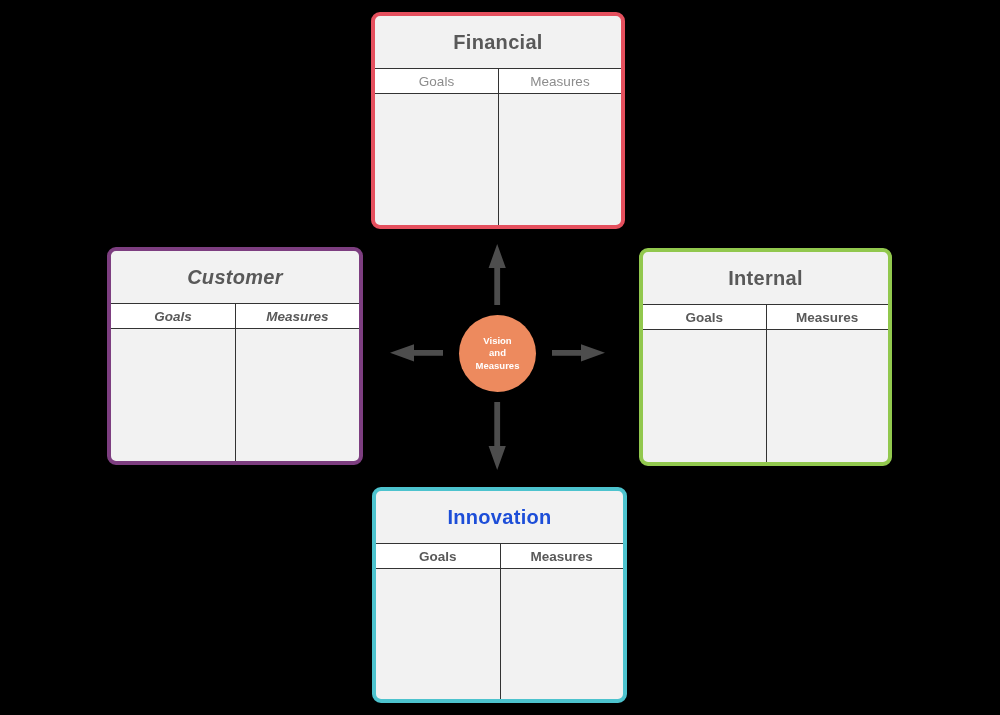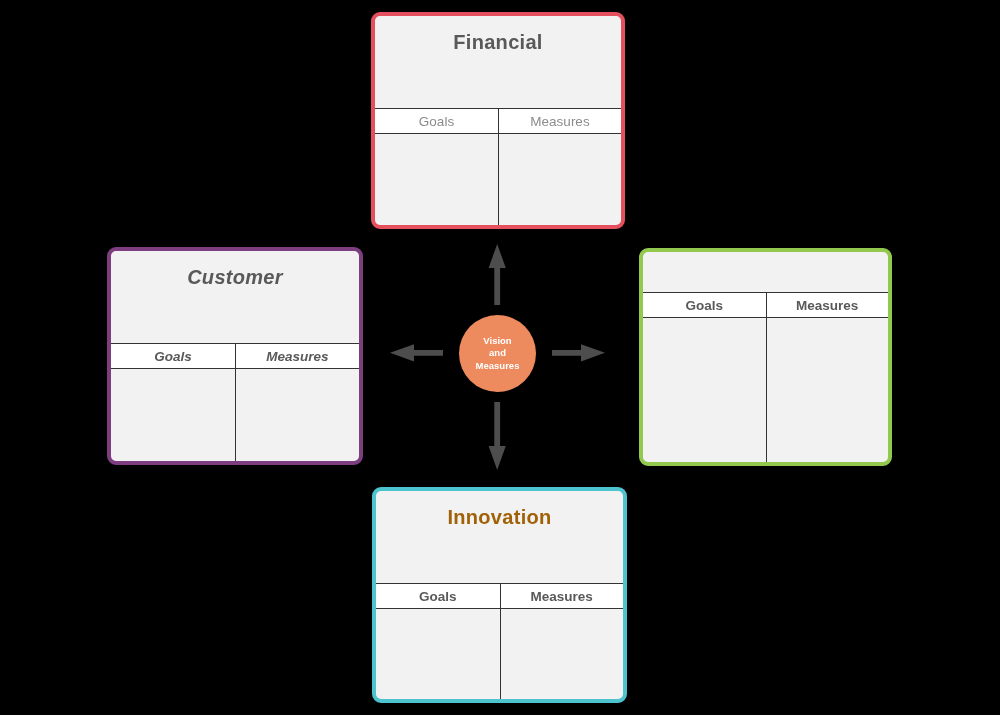--- a/index.html
+++ b/index.html
@@ -32,21 +32,20 @@
     font-weight: bold;
     letter-spacing: 0.3px;
   }
 
   .col-head-row {
     height: 24px;
     flex: none;
     display: flex;
     border-top: 1.5px solid #333;
     border-bottom: 1.5px solid #333;
-    margin-top: 40px;
   }
 
   .col-head {
     width: 50%;
     box-sizing: border-box;
     display: flex;
     align-items: center;
     justify-content: center;
     font-size: 13.5px;
   }
@@ -105,32 +104,33 @@
       <div class="col-head left" style="color: rgb(89, 89, 89);">Goals</div>
       <div class="col-head right" style="color: rgb(89, 89, 89); border-left-color: rgb(51, 51, 51);">Measures</div>
     </div>
     <div class="col-body-row">
       <div class="col-body left"></div>
       <div class="col-body right" style="border-left-color: rgb(51, 51, 51);"></div>
     </div>
   </div>
 
   <div class="card bold-cols" style="left: 639px; top: 248px; width: 253px; height: 218px; border-color: rgb(146, 200, 78); background: rgb(242, 242, 242);">
+    <div class="card-title" style="color: rgb(89, 89, 89);">Internal</div>
     <div class="col-head-row" style="background: rgb(255, 255, 255); border-top-color: rgb(51, 51, 51); border-bottom-color: rgb(51, 51, 51);">
       <div class="col-head left" style="color: rgb(89, 89, 89);">Goals</div>
       <div class="col-head right" style="color: rgb(89, 89, 89); border-left-color: rgb(51, 51, 51);">Measures</div>
     </div>
     <div class="col-body-row">
       <div class="col-body left"></div>
       <div class="col-body right" style="border-left-color: rgb(51, 51, 51);"></div>
     </div>
   </div>
 
   <div class="card bold-cols" style="left: 372px; top: 487px; width: 255px; height: 216px; border-color: rgb(77, 195, 206); background: rgb(242, 242, 242);">
-    <div class="card-title" style="color: #a16207;">Innovation</div>
+    <div class="card-title" style="color: #1d4ed8;">Innovation</div>
     <div class="col-head-row" style="background: rgb(255, 255, 255); border-top-color: rgb(51, 51, 51); border-bottom-color: rgb(51, 51, 51);">
       <div class="col-head left" style="color: rgb(89, 89, 89);">Goals</div>
       <div class="col-head right" style="color: rgb(89, 89, 89); border-left-color: rgb(51, 51, 51);">Measures</div>
     </div>
     <div class="col-body-row">
       <div class="col-body left"></div>
       <div class="col-body right" style="border-left-color: rgb(51, 51, 51);"></div>
     </div>
   </div>
 

